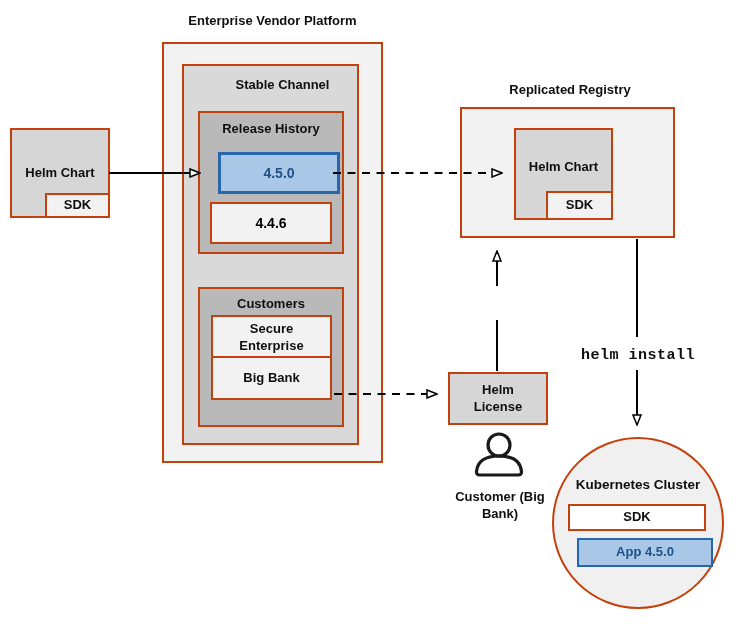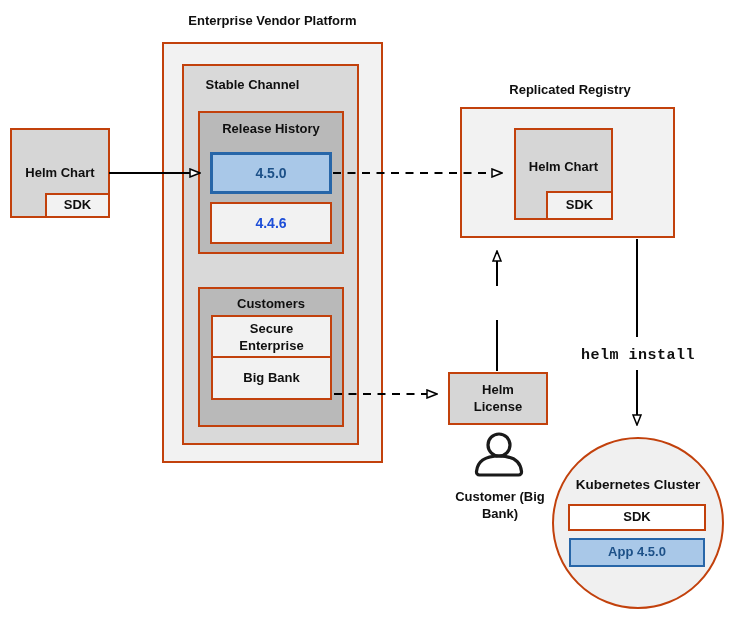--- a/index.html
+++ b/index.html
@@ -4,45 +4,45 @@
 <style>
   html,body{margin:0;padding:0;background:#ffffff;}
   .stage{
     position:relative;width:747px;height:634px;background:#ffffff;
     font-family:"Liberation Sans", sans-serif;color:#111;overflow:hidden;
   }
   .box{position:absolute;box-sizing:border-box;border:2px solid #c2410c;}
   .flexc{display:flex;align-items:center;justify-content:center;text-align:center;}
   .lbl{position:absolute;font-weight:bold;font-size:13px;line-height:1.3;text-align:center;color:#0f0f0f;}
   .node-text{font-weight:bold;font-size:13px;line-height:1.3;color:#0f0f0f;}
-  .ver-text{font-weight:bold;font-size:14px;color:#1d4ed8;}
+  .ver-text{font-weight:bold;font-size:14px;color:#000000;}
   .fill-light{background:#f2f2f2;}
   .fill-mid{background:#d9d9d9;}
   .fill-dark{background:#b9b9b9;}
   .fill-gray{background:#d6d6d6;}
   .fill-white{background:#ffffff;}
-  .hl{background:#a9c8e8;border:3px solid #2766a8;}
+  .hl{background:#a9c8e8;border:3px solid #2766a8;margin-left:8px;}
   .hl-text{color:#1d5188;}
   .mono{font-family:"Liberation Mono","DejaVu Sans Mono",monospace;font-weight:bold;font-size:15px;letter-spacing:0.5px;}
   .circle{border-radius:50%;border-width:2.5px;}
   .overlay{position:absolute;left:0;top:0;pointer-events:none;}
   .ln{stroke:#000;stroke-width:2;fill:none;}
   .dash{stroke-dasharray:8 6.5;}
   .person{stroke:#1a1a1a;stroke-width:3.2;fill:none;stroke-linejoin:round;}
 </style>
 </head>
 <body>
 
 <div class="stage">
 
   <div class="lbl" style="left:162px;top:13px;width:221px;">Enterprise Vendor Platform</div>
   <div class="box fill-light" style="left:162px;top:42px;width:221px;height:421px;"></div>
 
   <div class="box fill-mid" style="left:182px;top:64px;width:177px;height:381px;"></div>
-  <div class="lbl" style="left:164px;top:77px;width:177px;">Stable Channel</div>
+  <div class="lbl" style="left:194px;top:77px;width:177px;">Stable Channel</div>
 
   <div class="box fill-dark" style="left:198px;top:111px;width:146px;height:143px;"></div>
   <div class="lbl" style="left:198px;top:121px;width:146px;">Release History</div>
 
   <div class="box hl flexc" style="left:210px;top:152px;width:122px;height:42px;">
     <span class="ver-text hl-text">4.5.0</span>
   </div>
   <div class="box fill-light flexc" style="left:210px;top:202px;width:122px;height:42px;">
     <span class="ver-text">4.4.6</span>
   </div>

